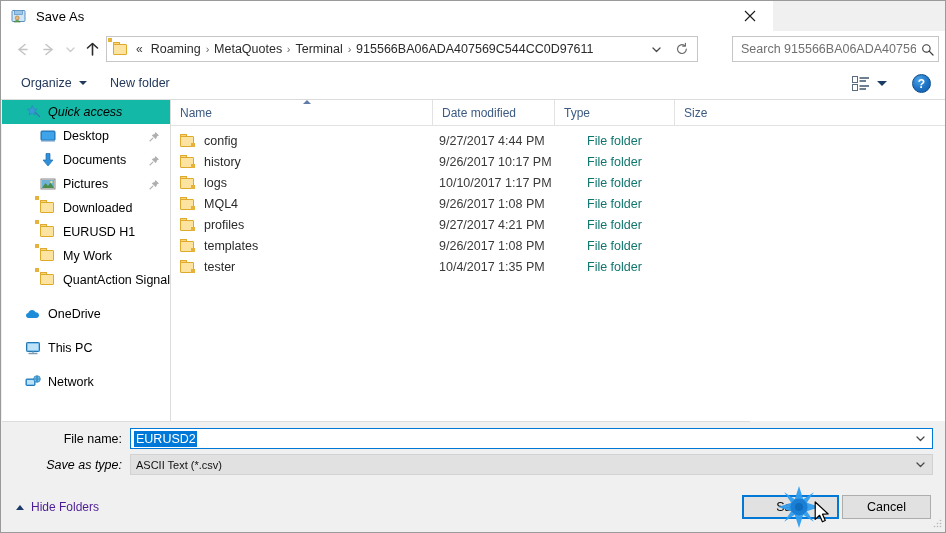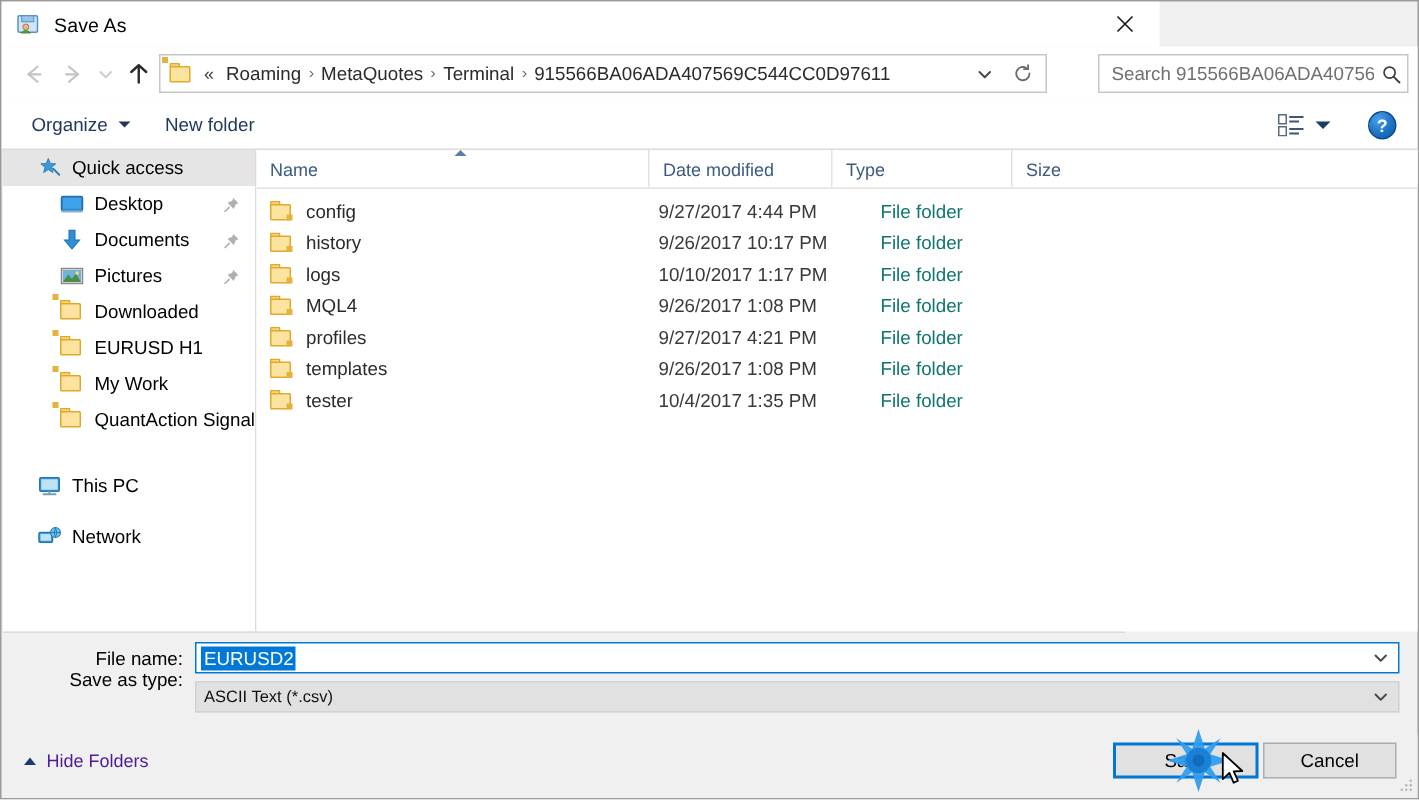--- a/index.html
+++ b/index.html
@@ -199,21 +199,21 @@
   }
   .nav-item {
     position: relative;
     height: 24px;
     display: flex;
     align-items: center;
     font-size: 12.5px;
     color: #000;
     white-space: nowrap;
   }
-  .nav-item.selected { background: #e5e5e5; }
+  .nav-item.selected { background: #14b8a6; font-style: italic; }
   .nav-ico {
     width: 16px; height: 16px;
     flex: 0 0 auto;
     position: relative;
     margin-right: 7px;
   }
   .nav-label { flex: 1 1 auto; overflow: hidden; }
   .nav-pin {
     width: 16px; flex: 0 0 auto;
     margin-right: 8px;
@@ -313,21 +313,21 @@
     background: #f0f0f0;
     border-top: 1px solid #dcdcdc;
   }
   .lbl {
     position: absolute;
     font-size: 12.5px;
     color: #000;
     text-align: right;
   }
   .lbl-filename { left: 20px; top: 10px; width: 100px; }
-  .lbl-savetype { left: 20px; top: 24px; width: 100px; }
+  .lbl-savetype { left: 20px; top: 36px; width: 100px; font-style: italic; }
   .fn-input {
     position: absolute;
     left: 128px; top: 6px;
     width: 803px; height: 21px;
     box-sizing: border-box;
     border: 1px solid #0078d7;
     background: #ffffff;
     display: flex;
     align-items: center;
   }
@@ -612,20 +612,28 @@
 
     <div class="nav-item lvl1">
       <span class="nav-ico">
         <span class="folder"><span class="tab"></span><span class="body"></span><span class="fold"></span></span>
       </span>
       <span class="nav-label">QuantAction Signal</span>
     </div>
 
     <div class="nav-gap"></div>
 
+    <div class="nav-item lvl-root">
+      <span class="nav-ico">
+        <svg width="16" height="16" viewBox="0 0 16 16">
+          <path d="M4.2 12 C2.1 12 1 10.8 1 9.4 C1 8.1 2 7.1 3.3 7 C3.6 5.2 5.2 3.9 7.1 3.9 C8.7 3.9 10.1 4.9 10.6 6.3 C12.4 6.2 14 7.6 14 9.2 C14 10.7 12.8 12 11.2 12 Z" fill="#1a8cd8"></path>
+        </svg>
+      </span>
+      <span class="nav-label">OneDrive</span>
+    </div>
 
     <div class="nav-gap"></div>
 
     <div class="nav-item lvl-root">
       <span class="nav-ico">
         <svg width="16" height="16" viewBox="0 0 16 16">
           <rect x="1.5" y="2.5" width="13" height="9" rx=".8" fill="#3fa3ea" stroke="#2577b0" stroke-width="1"></rect>
           <rect x="2.5" y="3.5" width="11" height="7" fill="#bfe2f7"></rect>
           <path d="M4 13.5 H12" stroke="#7a9cb5" stroke-width="1.3" stroke-linecap="round"></path>
           <path d="M8 11.5 V13.5" stroke="#7a9cb5" stroke-width="1.3"></path>

